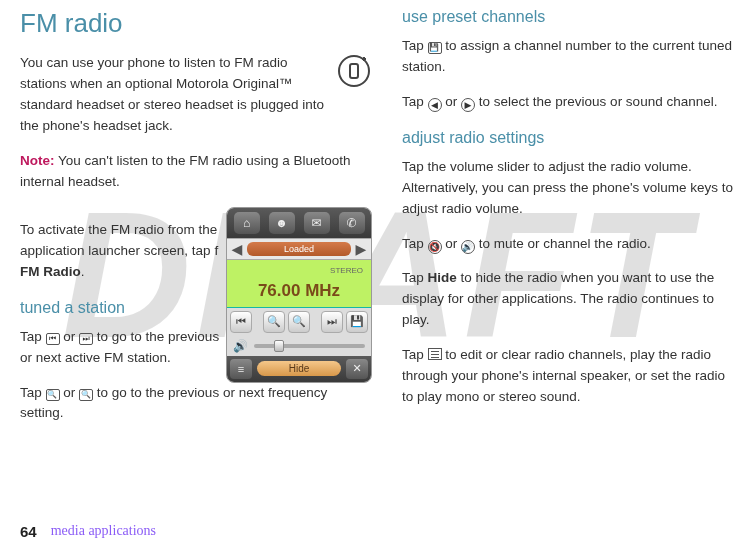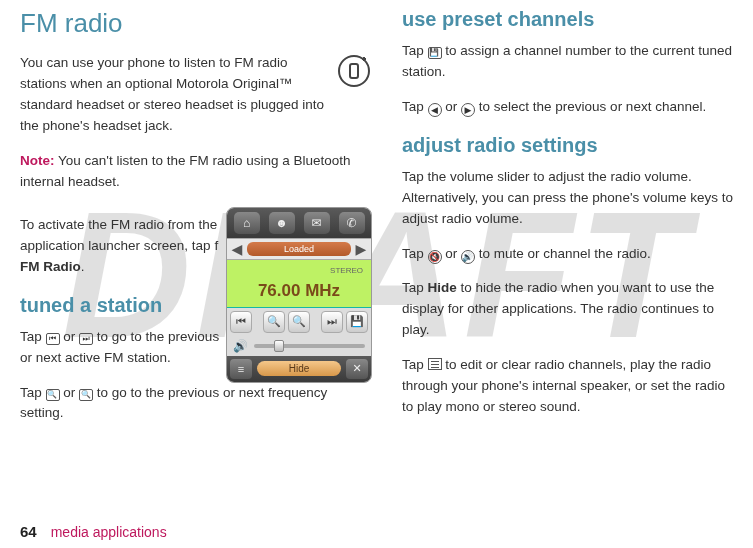--- a/index.html
+++ b/index.html
@@ -45,22 +45,22 @@
       flex: 1;
     }
     h1 {
       color: #4a8fa8;
       font-size: 26px;
       font-weight: normal;
       margin-bottom: 14px;
     }
     h2 {
       color: #4a8fa8;
-      font-size: 20px;
-      font-weight: bold;
+      font-size: 16px;
+      font-weight: normal;
       margin: 16px 0 10px 0;
     }
     p {
       font-size: 13.5px;
       color: #333;
       line-height: 1.55;
       margin-bottom: 14px;
     }
     .note-label {
       color: #be185d;
@@ -235,31 +235,32 @@
       text-align:center;
       border-radius:10px;
       font-size:10px;
       padding:2px 0;
     }
     .footer {
       position: absolute;
       bottom: 8px;
       left: 20px;
       display:flex;
-      align-items:flex-end;
+      align-items:flex-start;
       gap:14px;
     }
     .page-num {
       font-size: 15px;
       font-weight: bold;
       color:#222;
     }
     .footer-link {
-      color:#be185d;
+      color:#8b5cf6;
       font-size:14px;
+      font-family:Liberation Serif, serif;
     }
     .btn-icon{
       display:inline-block;
       border:1px solid #555;
       width:14px;
       height:14px;
       border-radius:50%;
       font-size:9px;
       line-height:12px;
       text-align:center;
@@ -377,21 +378,21 @@
   </div>
 
   <div class="column right-col">
     <h2 style="margin-top:0">use preset channels</h2>
 
     <p>
       <span>Tap </span><span class="btn-icon-sq">💾</span><span> to assign a channel number to the current tuned station.</span>
     </p>
 
     <p>
-      <span>Tap </span><span class="btn-icon">◀</span><span> or </span><span class="btn-icon">▶</span><span> to select the previous or next channel.</span>
+      <span>Tap </span><span class="btn-icon">◀</span><span> or </span><span class="btn-icon">▶</span><span> to select the previous or sound channel.</span>
     </p>
 
     <h2>adjust radio settings</h2>
 
     <p>Tap the volume slider to adjust the radio volume. Alternatively, you can press the phone's volume keys to adjust radio volume.</p>
 
     <p>
       <span>Tap </span><span class="btn-icon">🔇</span><span> or </span><span class="btn-icon">🔊</span><span> to mute or channel the radio.</span>
     </p>
 

